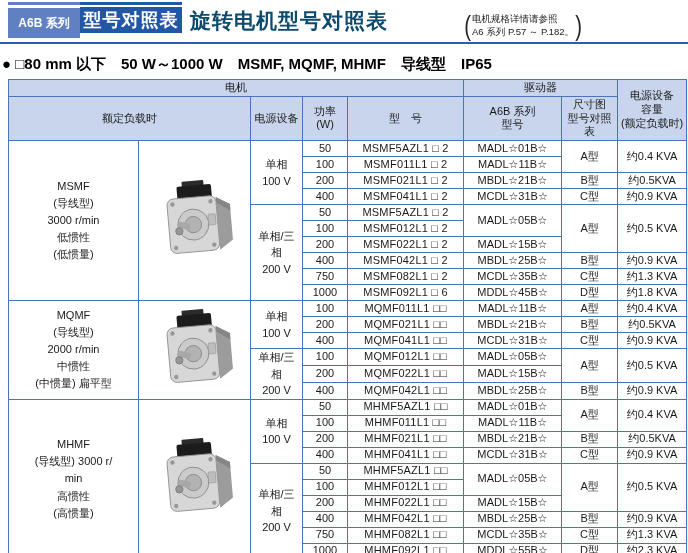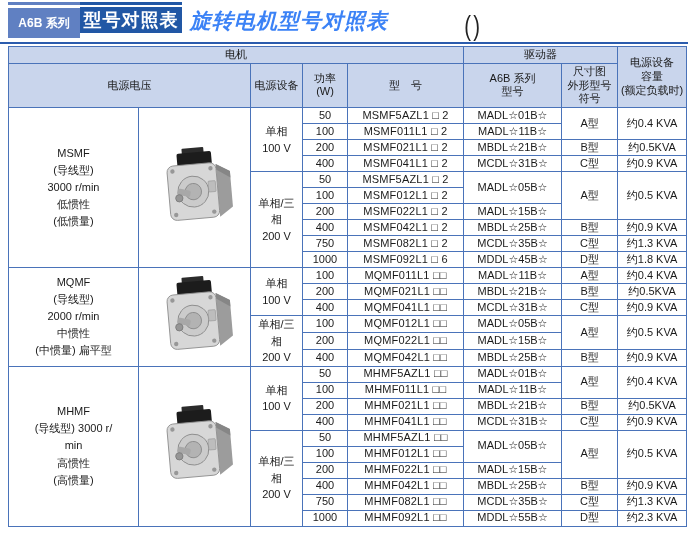--- a/index.html
+++ b/index.html
@@ -7,21 +7,21 @@
   .page{position:relative;width:688px;height:553px;overflow:hidden;background:#fff;}
 
   
   .hdr{position:relative;height:46px;}
   .strip{position:absolute;top:2px;height:3px;}
   .strip.light{left:8px;width:72px;background:var(--badge-light,#6080c2);}
   .strip.dark{left:80px;width:102px;background:var(--badge-dark,#2157a5);}
   .badge{position:absolute;color:#fff;display:flex;align-items:center;justify-content:center;}
   .badge.light{left:8px;top:8px;width:72px;height:30px;background:var(--badge-light,#6080c2);font-size:12px;font-weight:bold;}
   .badge.dark{left:80px;top:7px;width:102px;height:26px;background:var(--badge-dark,#2157a5);font-size:18px;font-weight:bold;letter-spacing:1px;}
-  .title{position:absolute;left:190px;top:7px;margin:0;font-size:21px;font-weight:bold;color:#3b82f6;letter-spacing:1px;white-space:nowrap;font-style:italic;}
+  .title{position:absolute;left:190px;top:7px;margin:0;font-size:21px;font-weight:bold;color:#0c4a6e;letter-spacing:1px;white-space:nowrap;}
   .note{position:absolute;left:463px;top:8px;display:flex;align-items:center;font-size:9.5px;line-height:1.35;color:#222;white-space:nowrap;}
   .note .paren{font-size:27px;font-weight:200;color:#222;transform:scaleX(.75);}
   .rule{position:absolute;left:0;right:0;top:42px;height:2px;background:var(--rule,#2b5cad);}
 
   
   .subtitle{margin:9px 0 5px 2px;font-size:15px;font-weight:bold;color:#000;white-space:nowrap;}
 
   
   table{border-collapse:collapse;table-layout:fixed;margin-left:8px;width:678px;}
   th,td{border:1px solid var(--table-border,#4a73b9);overflow:hidden;}
@@ -39,25 +39,27 @@
 <div class="page">
 
   <div class="hdr">
     <div class="strip light"></div>
     <div class="strip dark"></div>
     <div class="badge light">A6B 系列</div>
     <div class="badge dark">型号对照表</div>
     <h1 class="title">旋转电机型号对照表</h1>
     <div class="note">
       <span class="paren">(</span>
+      <span class="note-lines"><span>电机规格详情请参照</span><br><span>A6 系列 P.57 ～ P.182。</span></span>
       <span class="paren">)</span>
     </div>
     <div class="rule"></div>
   </div>
 
+  <div class="subtitle">● □80 mm 以下　50 W～1000 W　MSMF, MQMF, MHMF　导线型　IP65</div>
 
   <table>
     <colgroup>
       <col style="width:130px">
         <col style="width:112px">
         <col style="width:52px">
         <col style="width:45px">
       <col style="width:116px">
         <col style="width:98px">
         <col style="width:56px">
@@ -65,29 +67,29 @@
     </colgroup>
     <thead>
       <tr>
         <th colspan="5">电机</th>
         <th colspan="2">驱动器</th>
         <th rowspan="2" class="pre">电源设备
 容量
 (额定负载时)</th>
       </tr>
       <tr>
-        <th colspan="2">电源电压</th>
+        <th colspan="2">额定负载时</th>
         <th>电源设备</th>
         <th class="pre">功率
 (W)</th>
         <th>型　号</th>
         <th class="pre">A6B 系列
 型号</th>
         <th class="pre">尺寸图
-外形型号符号</th>
+型号对照表</th>
       </tr>
     </thead>
     <tbody>
         <tr>
           <td class="series-cell" rowspan="10">MSMF
 (导线型)
 3000 r/min
 低惯性
 (低惯量)</td>
           <td class="image-cell" rowspan="10"><svg viewBox="0 0 110 88" width="102" height="80">

